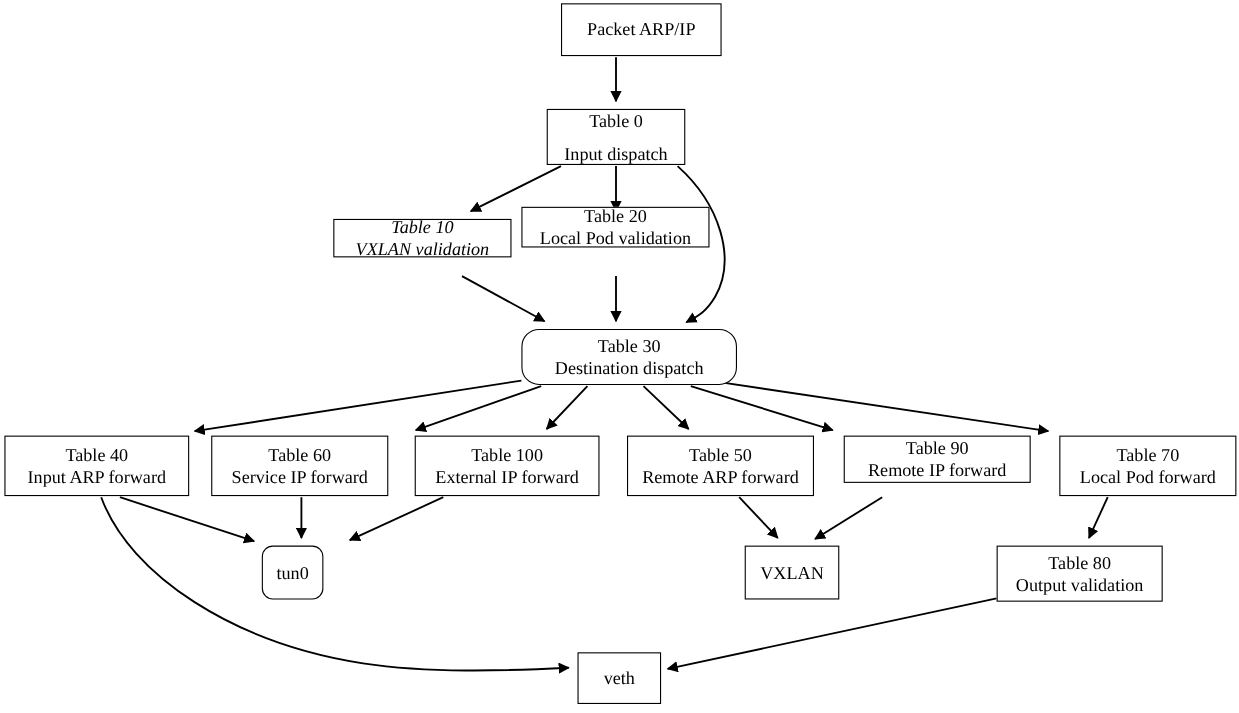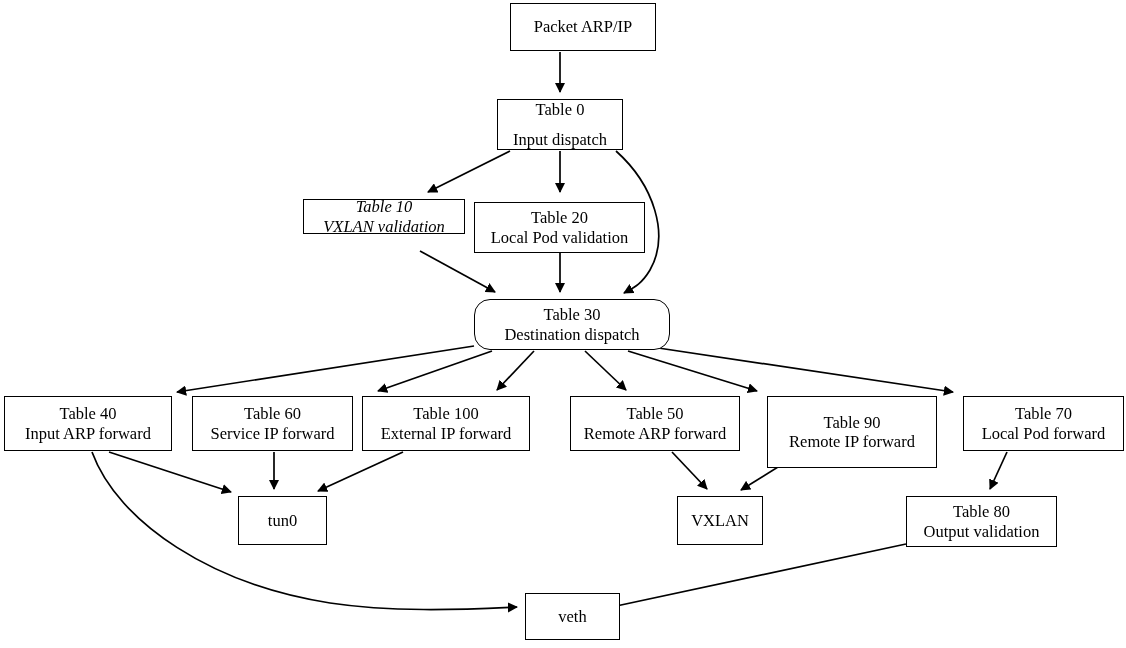--- a/index.html
+++ b/index.html
@@ -84,70 +84,70 @@
   <div class="node" style="left:497px; top:99px; width:126px; height:51px;justify-content:space-between;">
     <span class="ln">Table 0</span>
     <span class="ln">Input dispatch</span>
   </div>
 
   <div class="node" style="left:303px; top:199px; width:162px; height:35px;font-style:italic;">
     <span class="ln">Table 10</span>
     <span class="ln">VXLAN validation</span>
   </div>
 
-  <div class="node" style="left:474px; top:202px; width:171px; height:51px;">
+  <div class="node" style="left:474px; top:188px; width:171px; height:37px;">
     <span class="ln">Table 20</span>
     <span class="ln">Local Pod validation</span>
   </div>
 
   <div class="node" style="left:474px; top:299px; width:196px; height:51px;border-radius:16px;">
     <span class="ln">Table 30</span>
     <span class="ln">Destination dispatch</span>
   </div>
 
   <div class="node" style="left:4px; top:396px; width:168px; height:55px;">
     <span class="ln">Table 40</span>
     <span class="ln">Input ARP forward</span>
   </div>
 
   <div class="node" style="left:192px; top:396px; width:161px; height:55px;">
     <span class="ln">Table 60</span>
     <span class="ln">Service IP forward</span>
   </div>
 
-  <div class="node" style="left:362px; top:396px; width:168px; height:55px;">
+  <div class="node" style="left:377px; top:396px; width:168px; height:55px;">
     <span class="ln">Table 100</span>
     <span class="ln">External IP forward</span>
   </div>
 
   <div class="node" style="left:570px; top:396px; width:170px; height:55px;align-items:center;">
     <span class="ln">Table 50</span>
     <span class="ln">Remote ARP forward</span>
   </div>
 
-  <div class="node" style="left:767px; top:396px; width:170px; height:72px;">
+  <div class="node" style="left:767px; top:396px; width:170px; height:43px;">
     <span class="ln">Table 90</span>
     <span class="ln">Remote IP forward</span>
   </div>
 
   <div class="node" style="left:963px; top:396px; width:161px; height:55px;">
     <span class="ln">Table 70</span>
     <span class="ln">Local Pod forward</span>
   </div>
 
-  <div class="node" style="left:238px; top:496px; width:89px; height:49px;">
+  <div class="node" style="left:238px; top:496px; width:56px; height:49px;border-radius:10px;">
     <span class="ln">tun0</span>
   </div>
 
   <div class="node" style="left:677px; top:496px; width:86px; height:49px;">
     <span class="ln">VXLAN</span>
   </div>
 
   <div class="node" style="left:906px; top:496px; width:151px; height:51px;">
     <span class="ln">Table 80</span>
     <span class="ln">Output validation</span>
   </div>
 
-  <div class="node" style="left:525px; top:593px; width:95px; height:47px;">
+  <div class="node" style="left:525px; top:593px; width:76px; height:47px;">
     <span class="ln">veth</span>
   </div>
 
 </div>
 
 </body></html>

